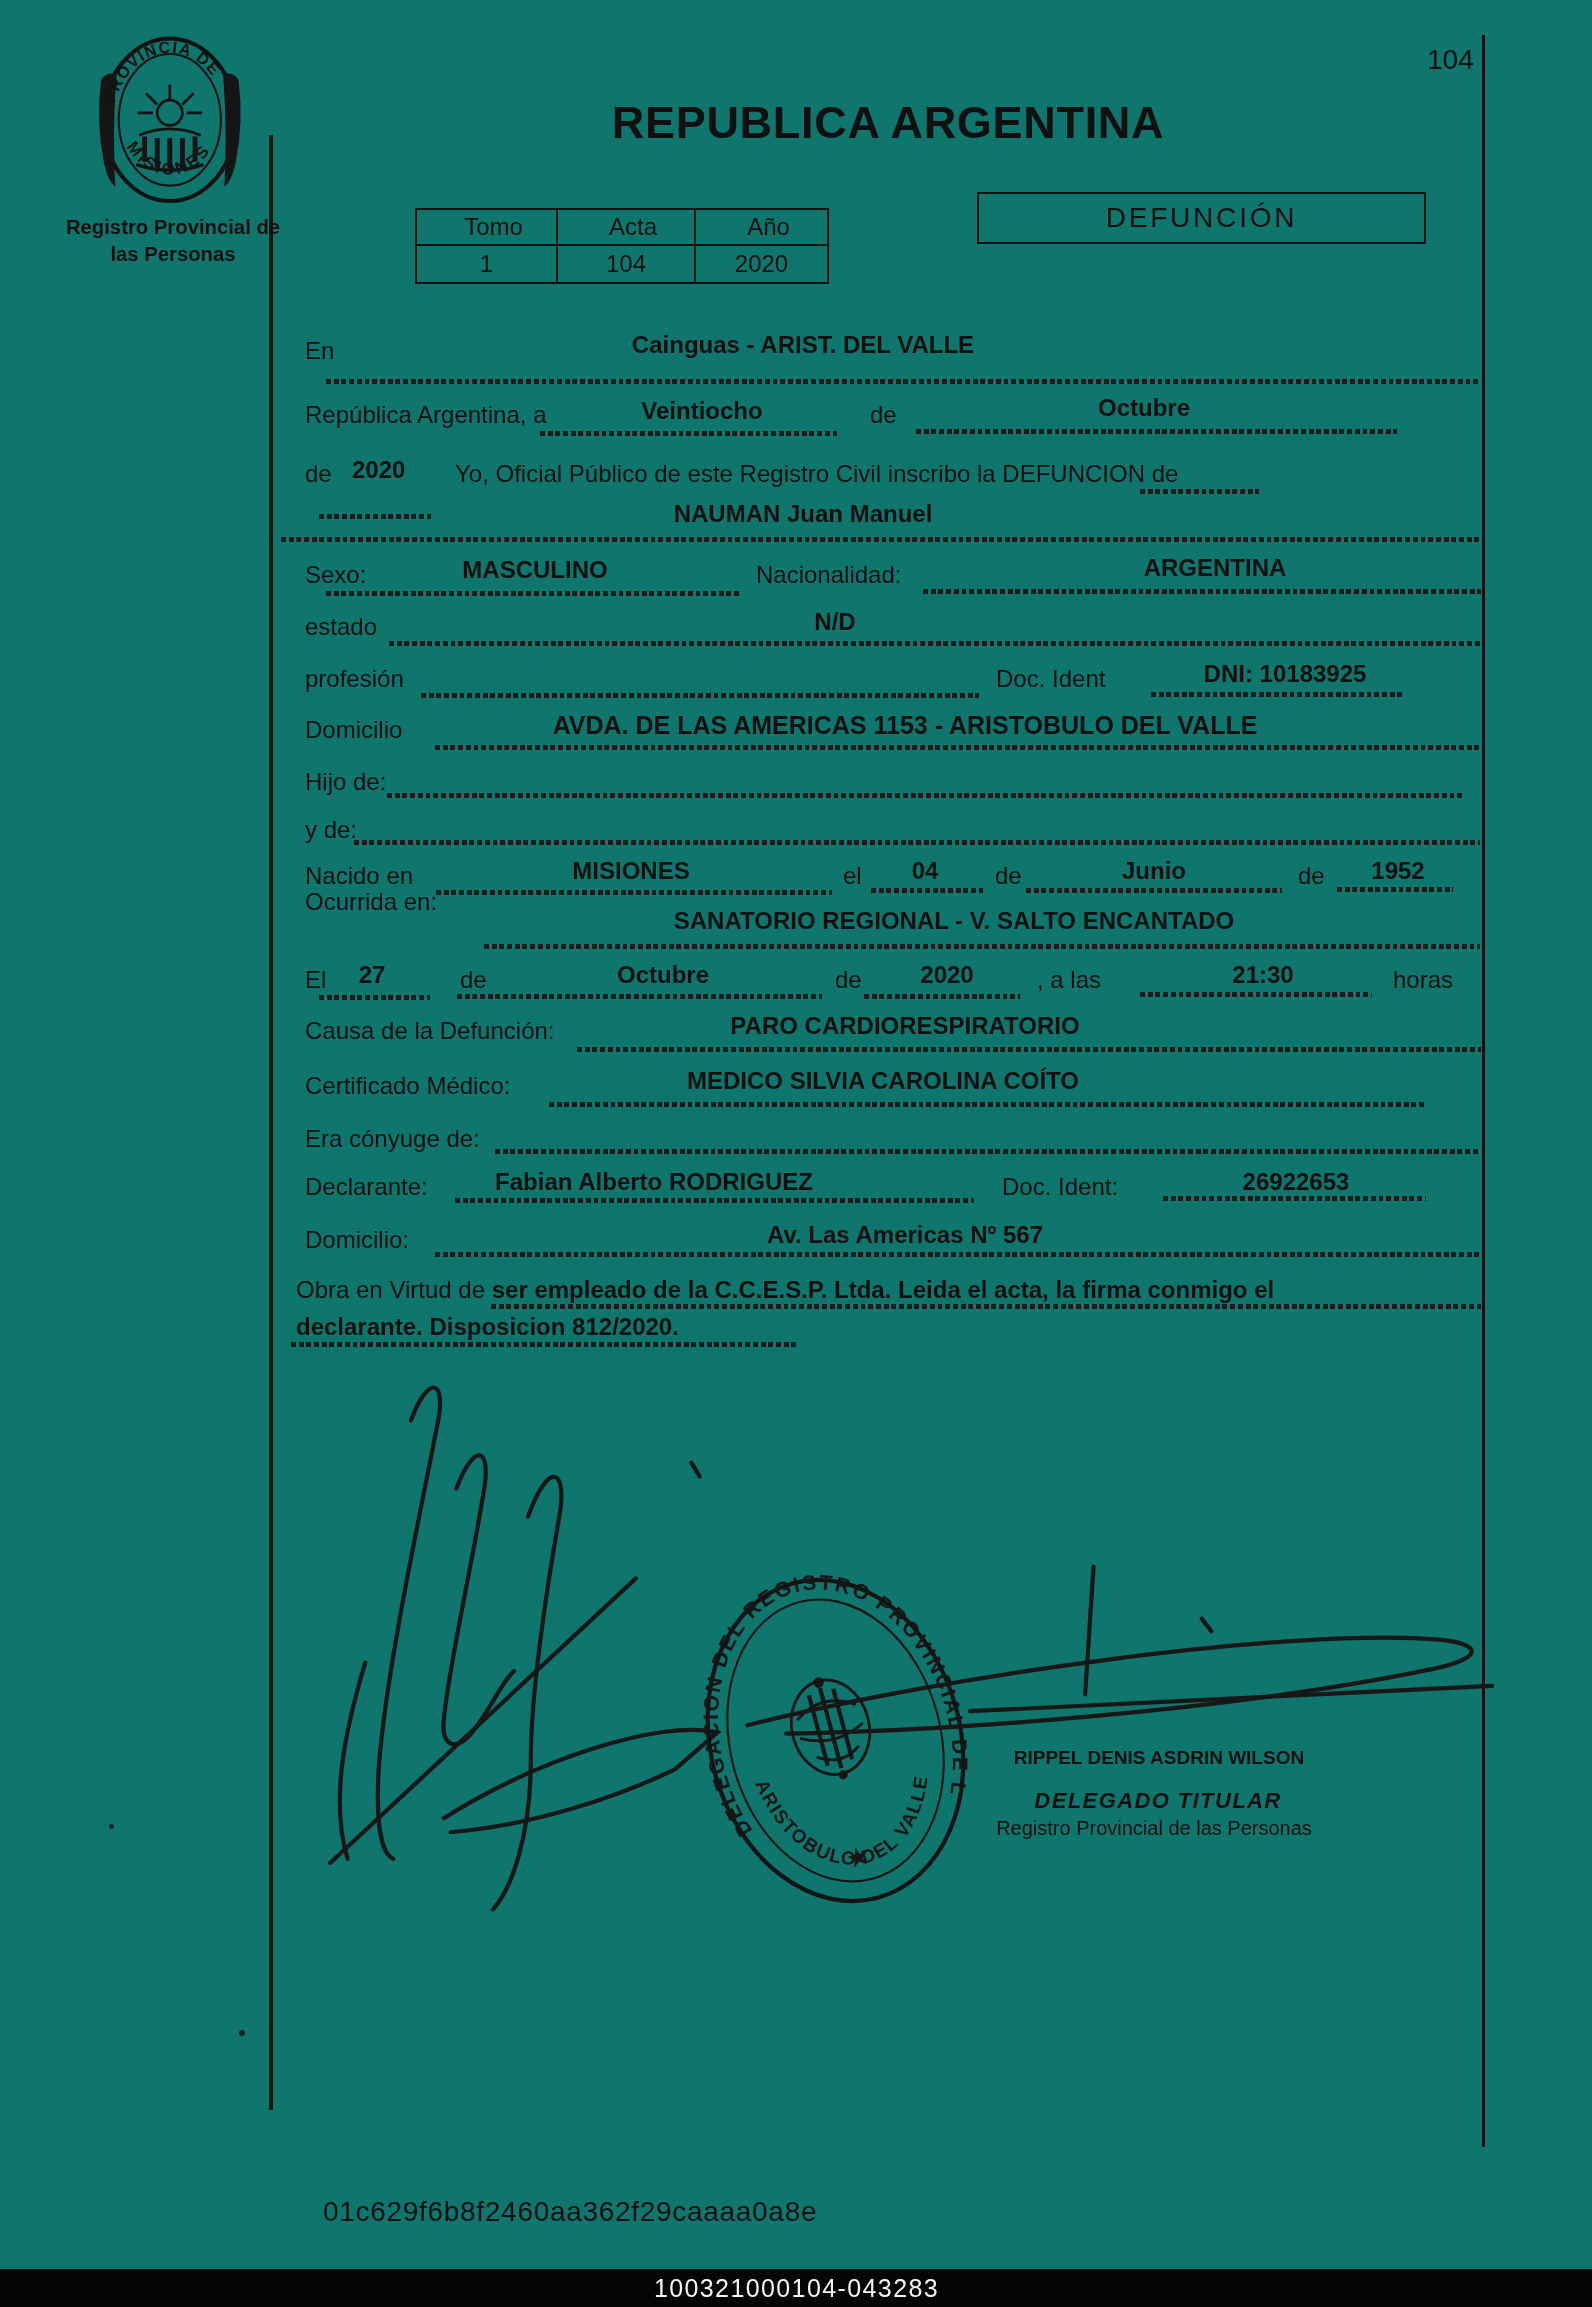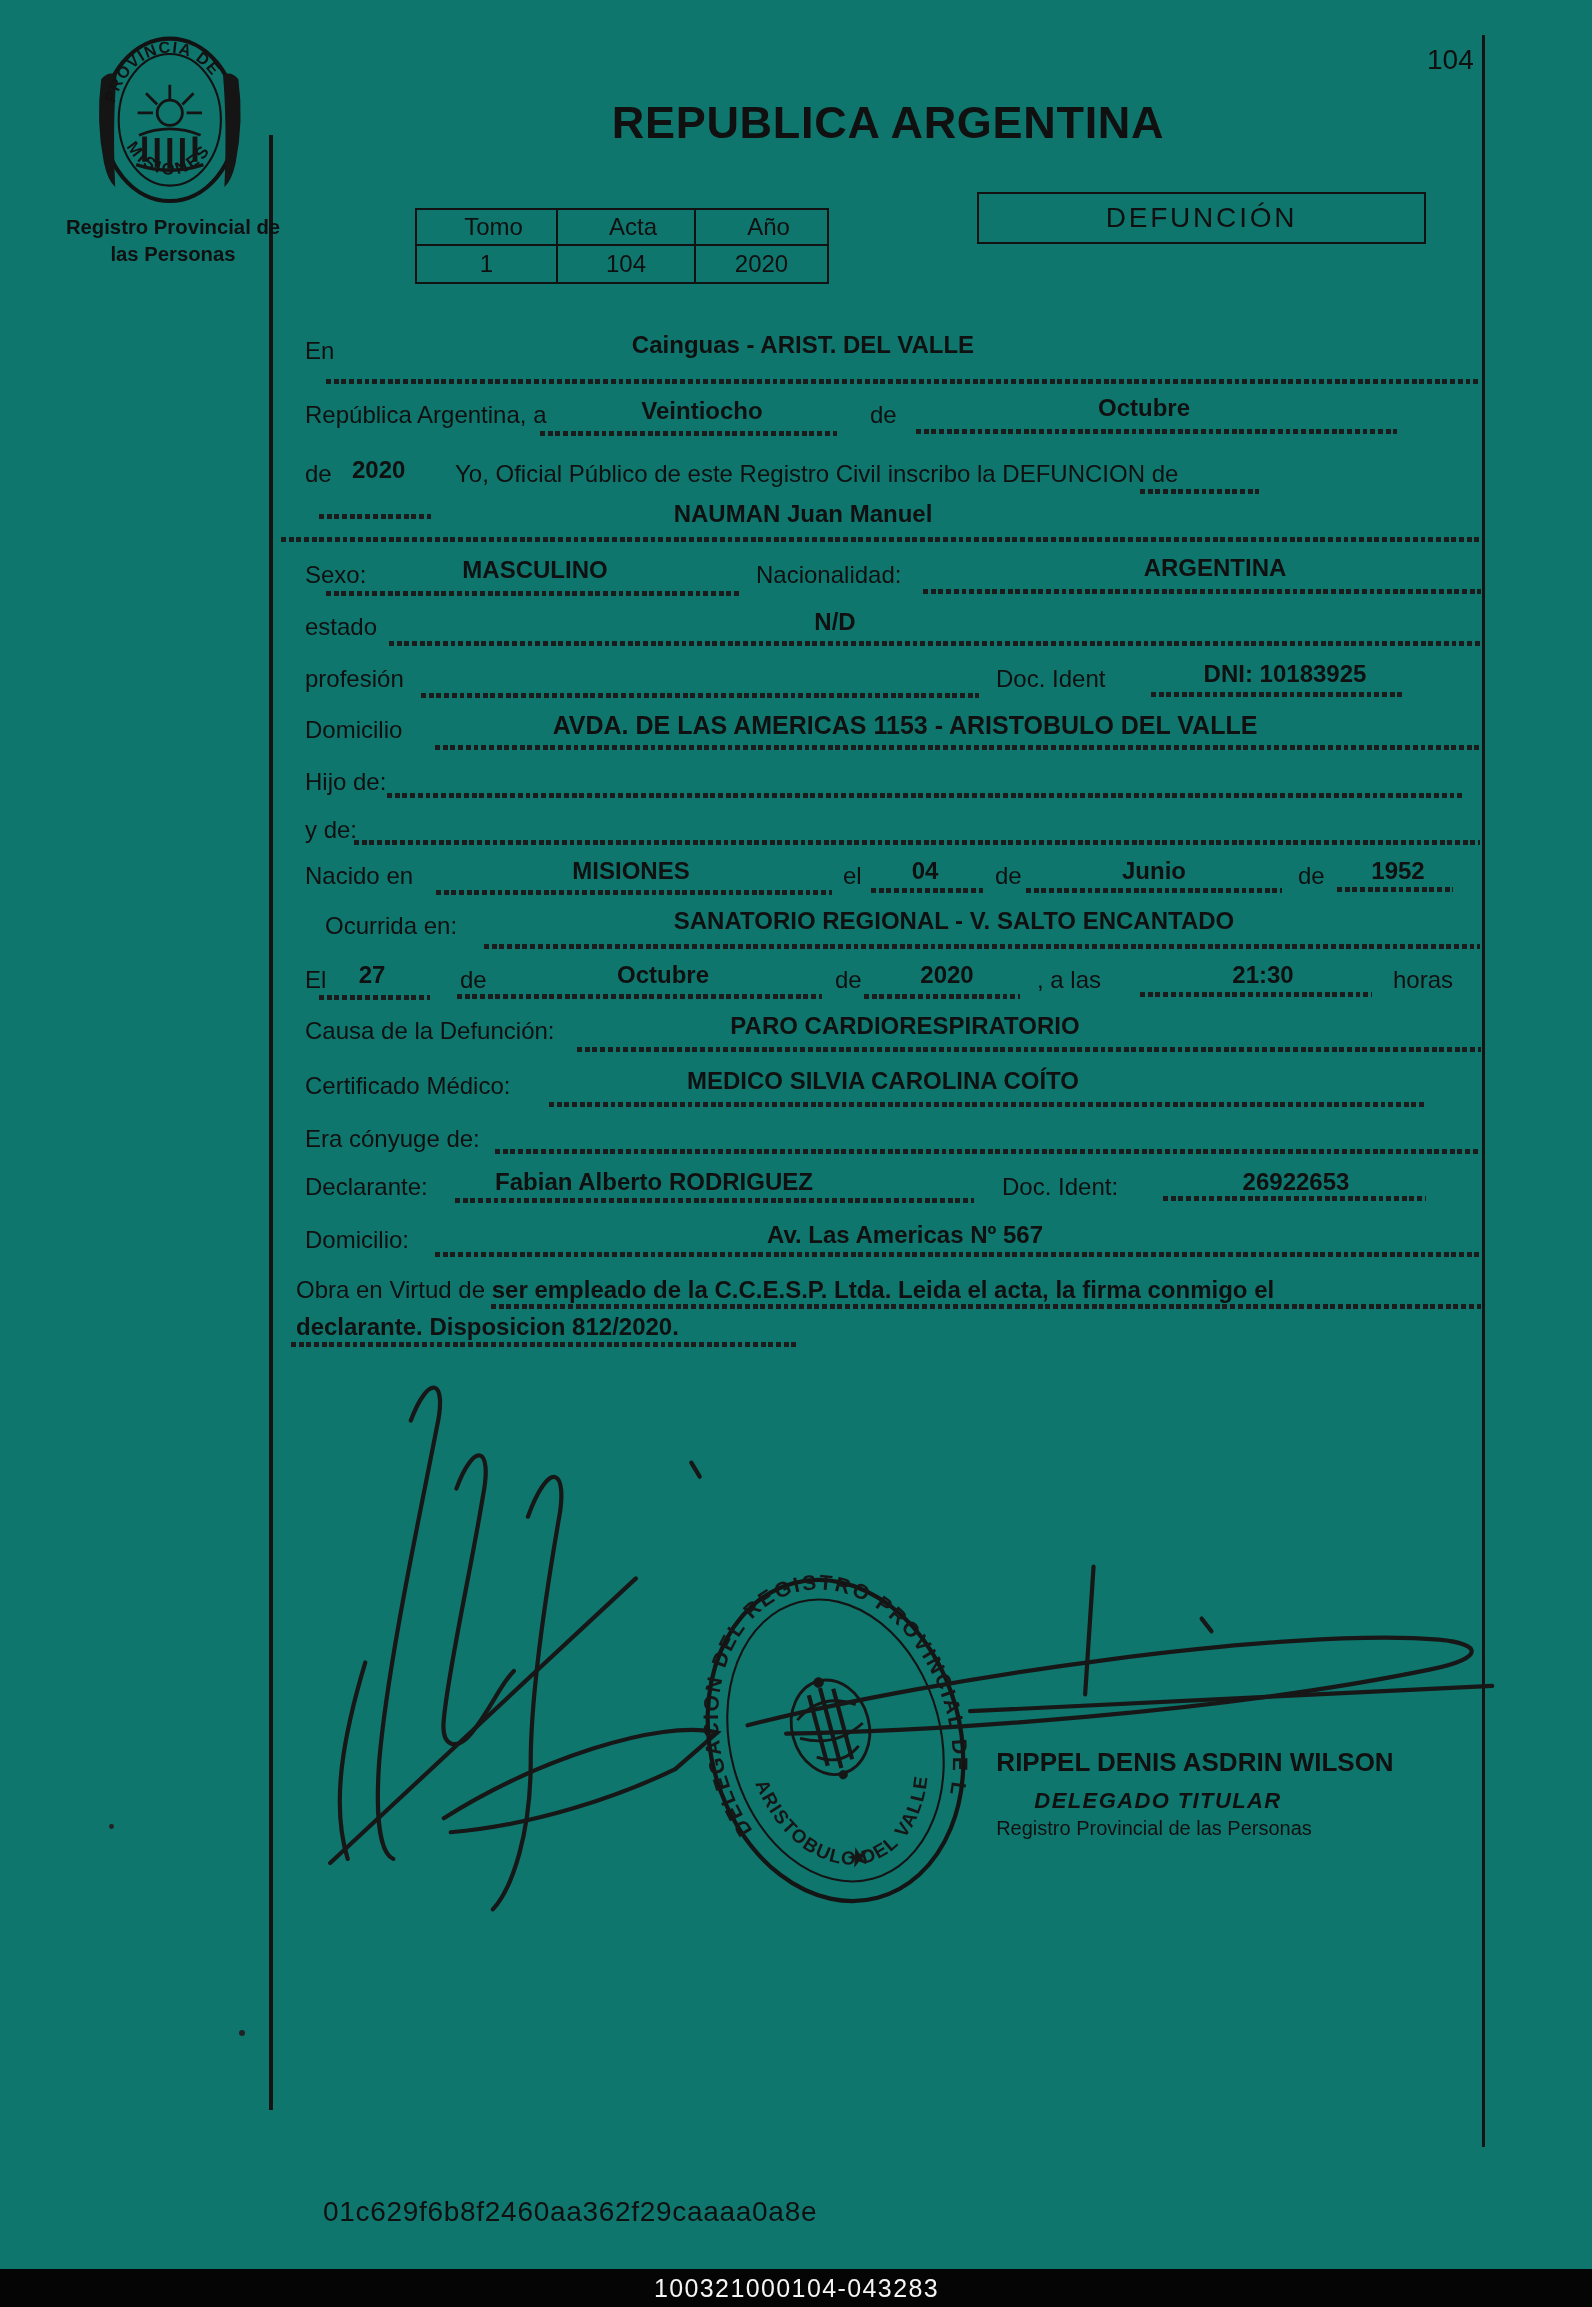--- a/index.html
+++ b/index.html
@@ -131,21 +131,21 @@
   <div class="t b ctr" style="left:925px;top:857px;">04</div>
   <div class="t" style="left:995px;top:862px;">de</div>
   <div class="t b ctr" style="left:1154px;top:857px;">Junio</div>
   <div class="t" style="left:1298px;top:862px;">de</div>
   <div class="t b ctr" style="left:1398px;top:857px;">1952</div>
   <div class="dot" style="left:436px;top:890px;width:396px;"></div>
   <div class="dot" style="left:871px;top:888px;width:112px;"></div>
   <div class="dot" style="left:1026px;top:888px;width:256px;"></div>
   <div class="dot" style="left:1337px;top:887px;width:116px;"></div>
 
-  <div class="t" style="left:305px;top:912px;margin-left:20px;">Ocurrida en:</div>
+  <div class="t" style="left:305px;top:888px;">Ocurrida en:</div>
   <div class="t b ctr" style="left:954px;top:907px;">SANATORIO REGIONAL - V. SALTO ENCANTADO</div>
   <div class="dot" style="left:484px;top:944px;width:996px;"></div>
 
   <div class="t" style="left:305px;top:966px;">El</div>
   <div class="t b ctr" style="left:372px;top:961px;">27</div>
   <div class="t" style="left:460px;top:966px;">de</div>
   <div class="t b ctr" style="left:663px;top:961px;">Octubre</div>
   <div class="t" style="left:835px;top:966px;">de</div>
   <div class="t b ctr" style="left:947px;top:961px;">2020</div>
   <div class="t" style="left:1037px;top:966px;">, a las</div>
@@ -214,21 +214,21 @@
       <g stroke="#161616" fill="none">
         <ellipse cx="258" cy="250" rx="55" ry="68" stroke-width="4"></ellipse>
         <path d="M215,228 q42,-30 86,0 M212,254 q46,26 92,2 M228,286 q32,22 62,0" stroke-width="4"></path>
         <path d="M240,198 v104 M258,192 v118 M276,198 v104" stroke-width="6"></path>
         <circle cx="258" cy="184" r="7" fill="#161616"></circle>
         <circle cx="258" cy="320" r="6" fill="#161616"></circle>
       </g>
     </g>
   </svg>
 
-  <div class="t b ctr" style="left:1159px;top:1747px;font-size:26px;margin-left:36px;">RIPPEL DENIS ASDRIN WILSON</div>
+  <div class="t b ctr" style="left:1159px;top:1747px;font-size:19px;">RIPPEL DENIS ASDRIN WILSON</div>
   <div class="t b ctr" style="left:1158px;top:1788px;font-size:22px;font-style:italic;letter-spacing:1.4px;">DELEGADO TITULAR</div>
   <div class="t ctr" style="left:1154px;top:1817px;font-size:20px;">Registro Provincial de las Personas</div>
 
   <svg style="left:730px;top:1551px;" width="765" height="225" viewBox="0 0 1090 320">
     <g stroke="#171717" stroke-width="6" fill="none" stroke-linecap="round">
       <path d="M25,248 C300,178 800,108 1010,126 C1072,132 1076,152 1000,168 C700,230 300,256 80,260"></path>
       <path d="M518,22 L506,204"></path>
       <path d="M342,228 L1086,192"></path>
       <path d="M672,96 l14,18"></path>
     </g>

